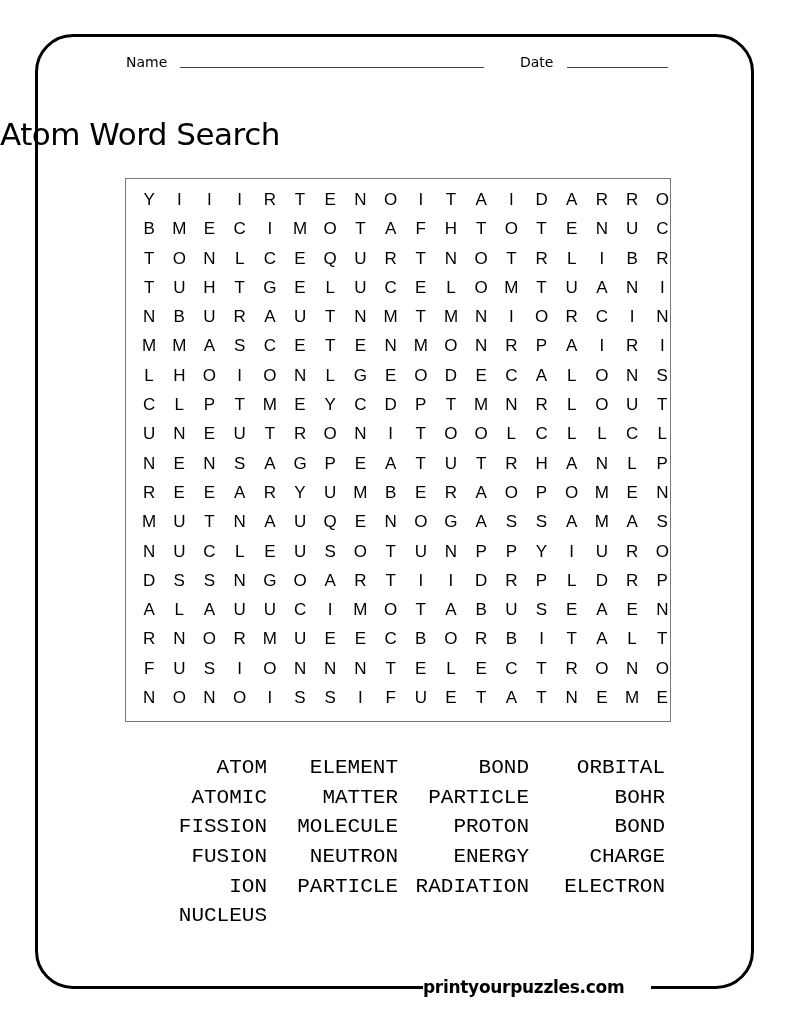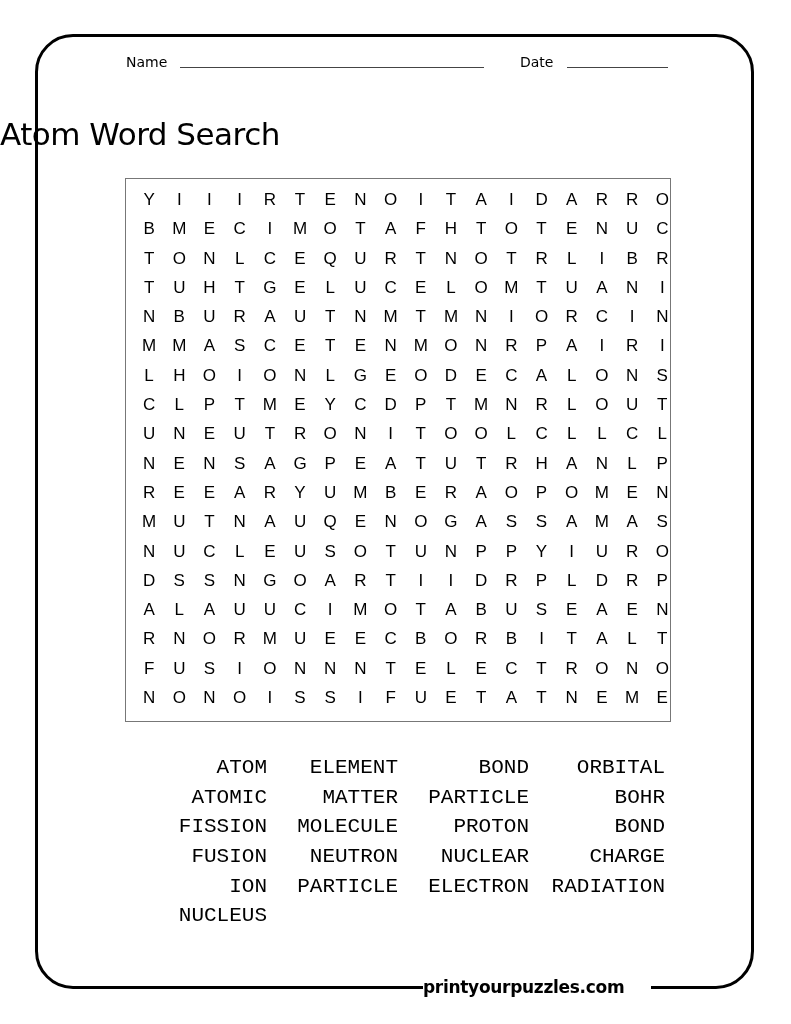--- a/index.html
+++ b/index.html
@@ -401,20 +401,20 @@
     <div class="word">ATOMIC</div>
     <div class="word">MATTER</div>
     <div class="word">PARTICLE</div>
     <div class="word">BOHR</div>
     <div class="word">FISSION</div>
     <div class="word">MOLECULE</div>
     <div class="word">PROTON</div>
     <div class="word">BOND</div>
     <div class="word">FUSION</div>
     <div class="word">NEUTRON</div>
-    <div class="word">NUCLEAR</div>
+    <div class="word">ENERGY</div>
     <div class="word">CHARGE</div>
     <div class="word">ION</div>
     <div class="word">PARTICLE</div>
+    <div class="word">RADIATION</div>
     <div class="word">ELECTRON</div>
-    <div class="word">RADIATION</div>
     <div class="word">NUCLEUS</div>
   </div>
 
 </body></html>

